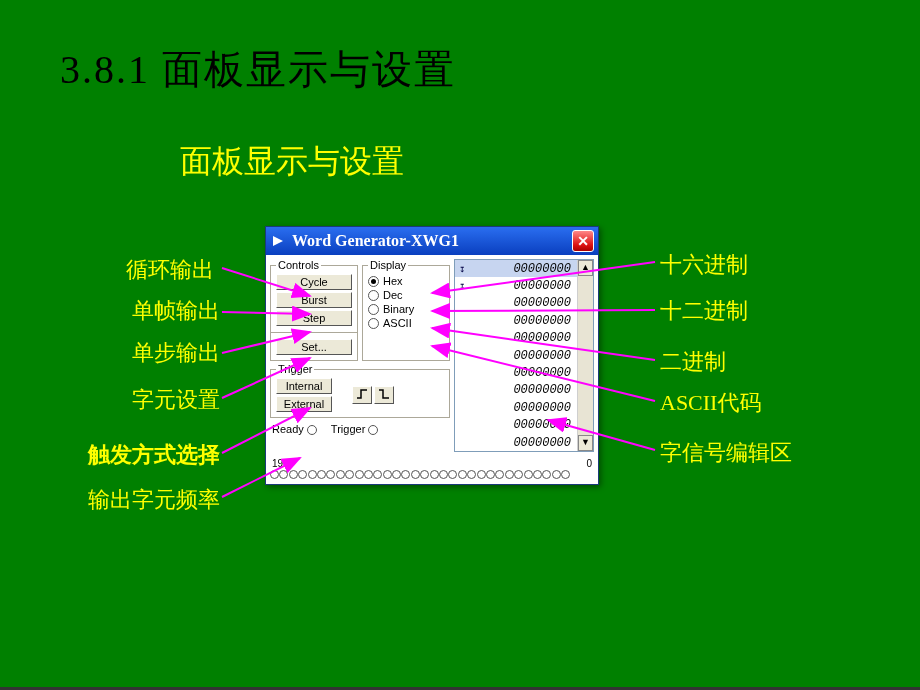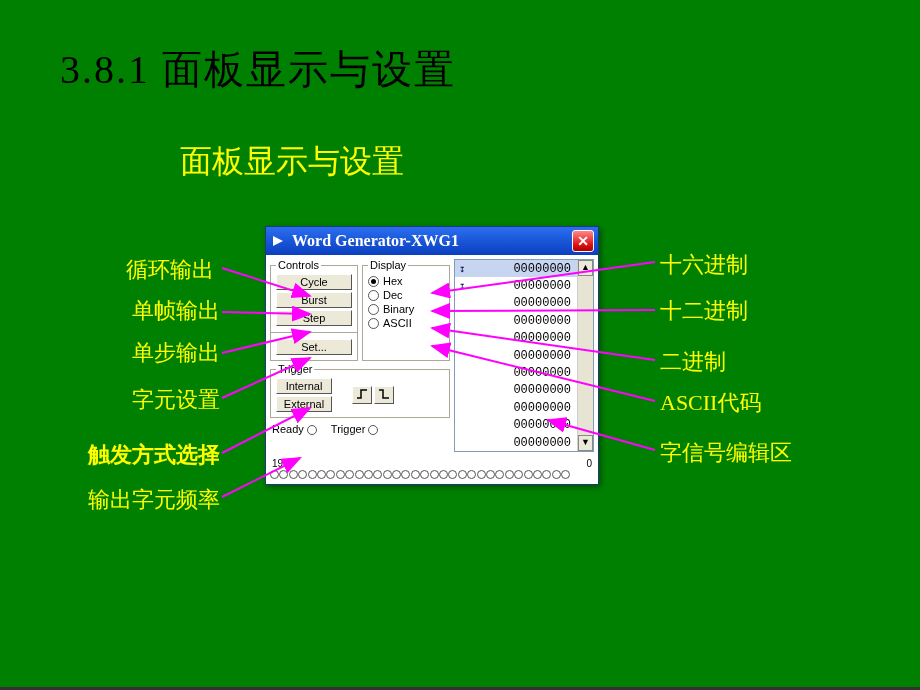--- a/index.html
+++ b/index.html
@@ -257,20 +257,21 @@
   .data-handle {
     width: 14px;
     text-align: center;
     color: #004;
     font-size: 10px;
   }
   .data-value {
     flex: 1;
     text-align: right;
     padding-right: 6px;
+    font-style: italic;
   }
   .data-row.hl { background: #c7d5f0; }
 
   .pin-row {
     padding: 2px 4px 4px 4px;
   }
   .pin-labels {
     display: flex;
     justify-content: space-between;
     font-size: 10px;

